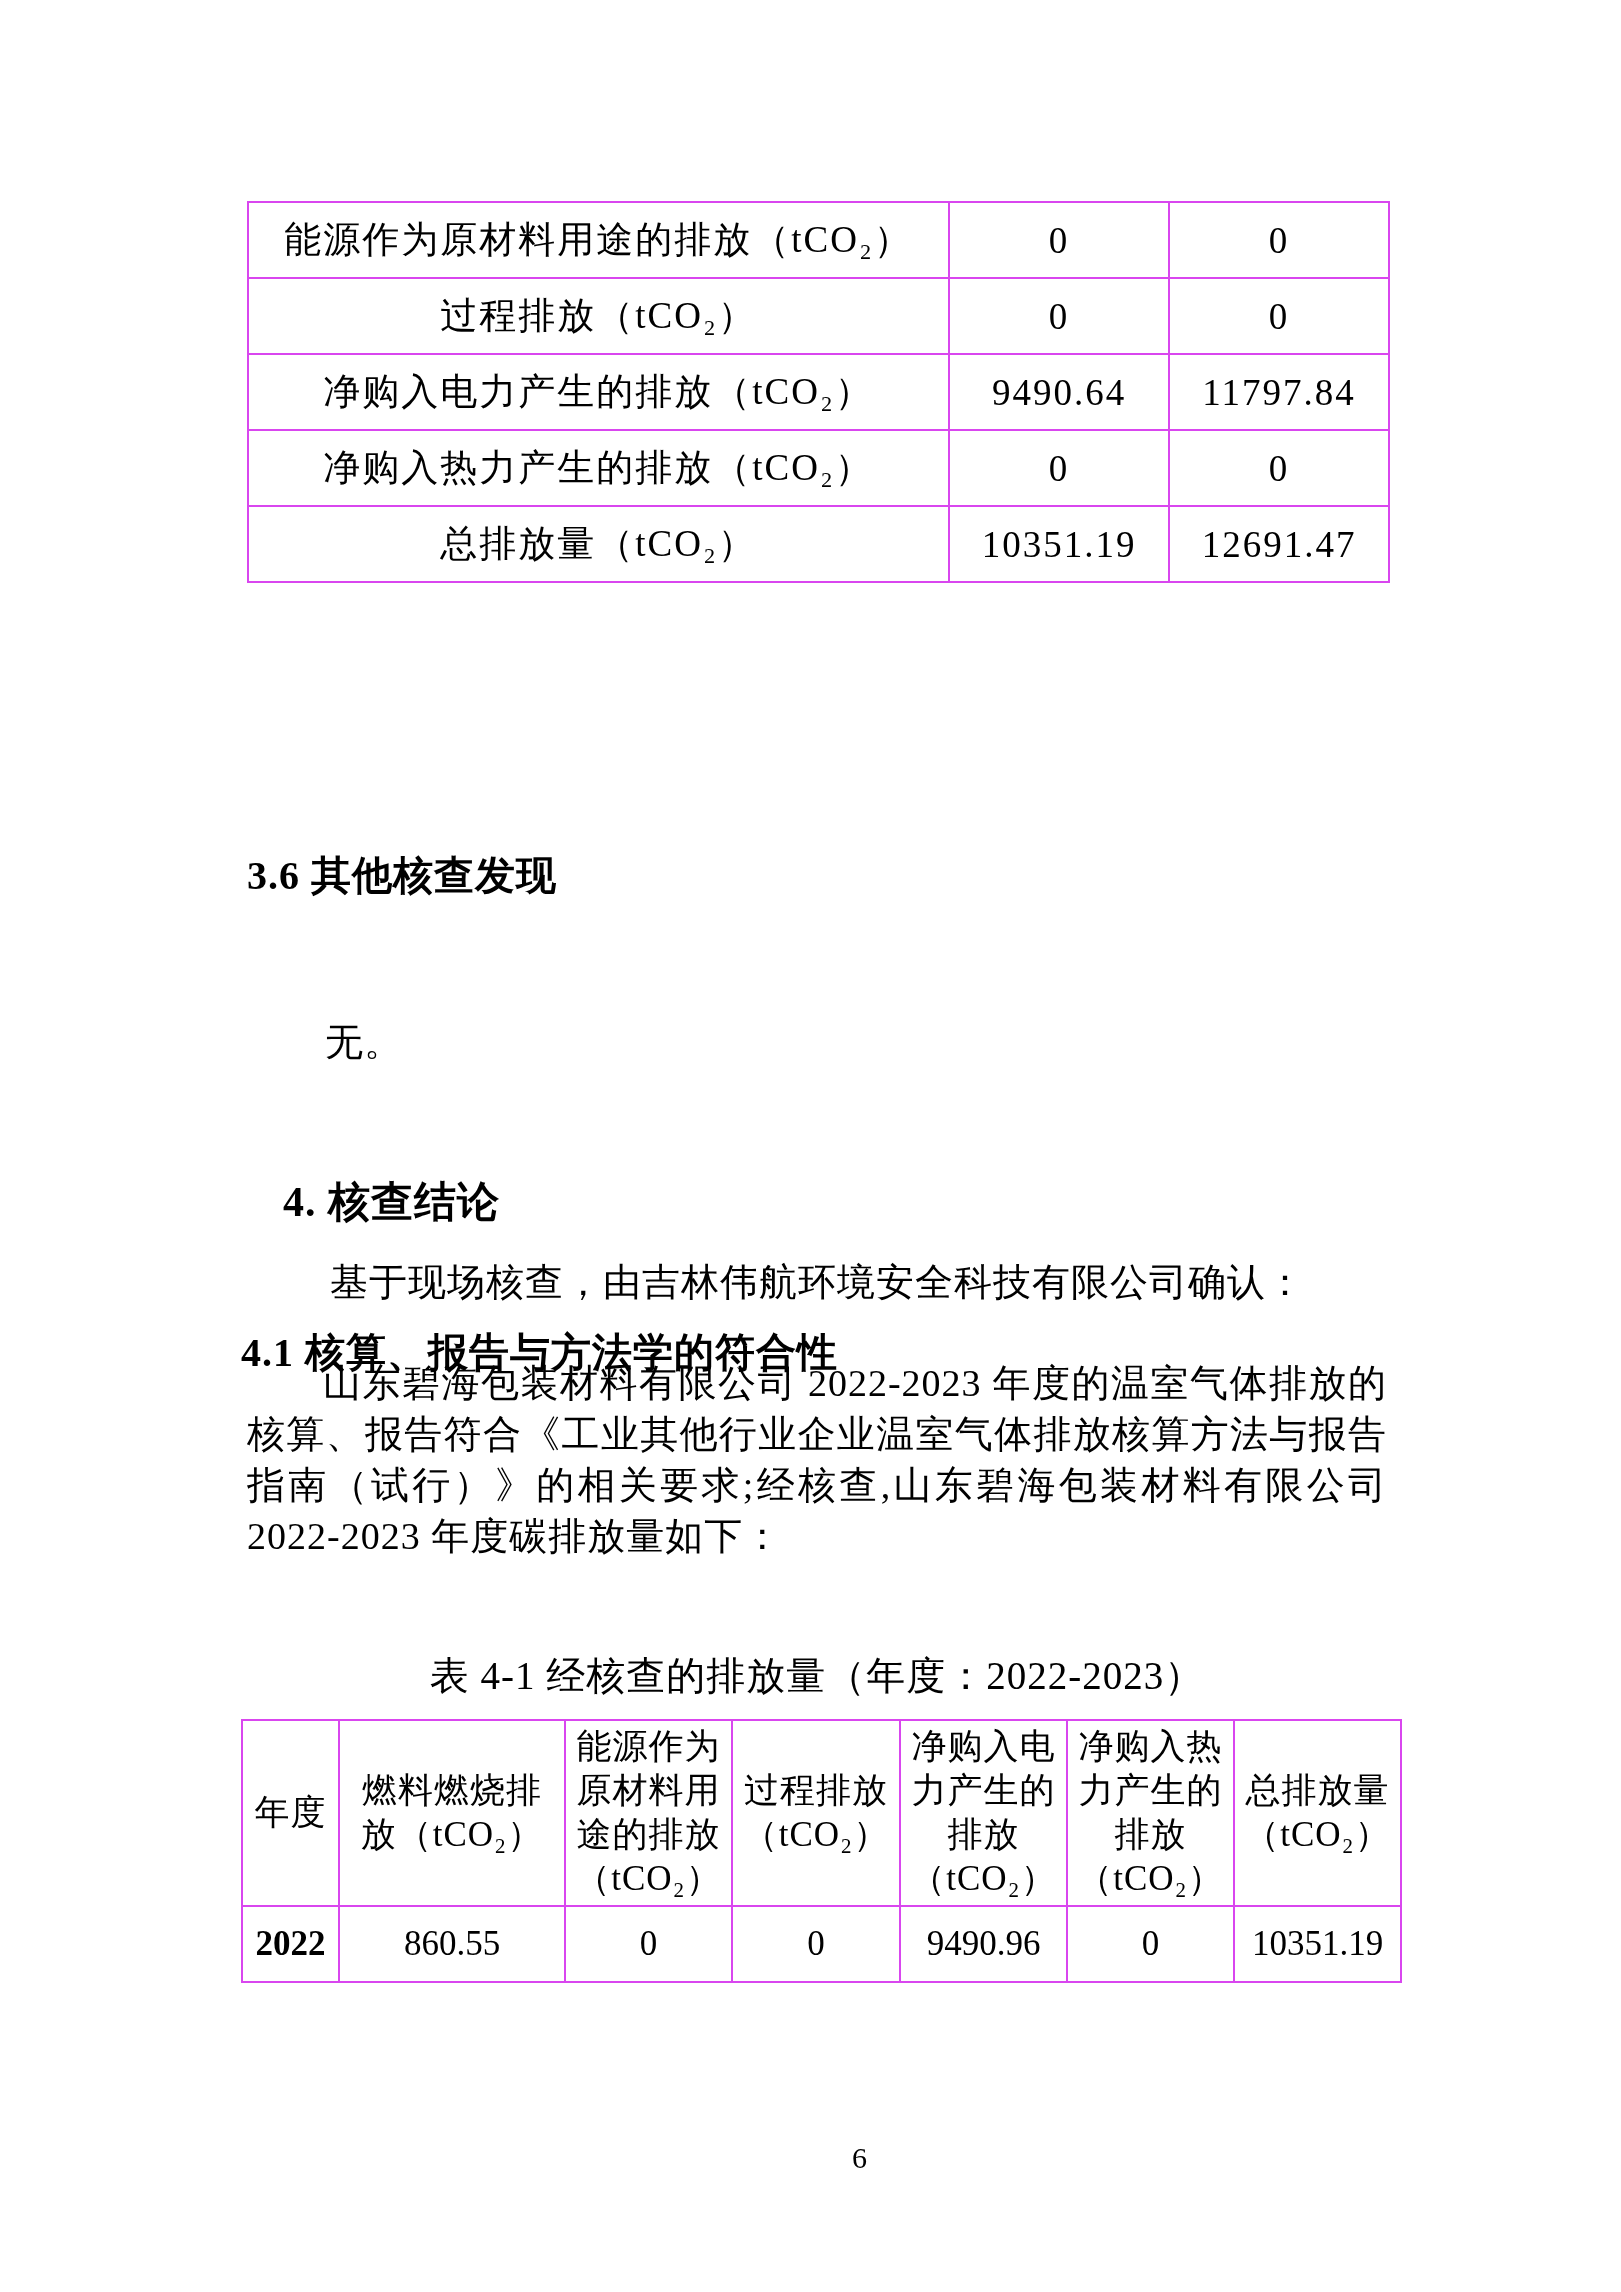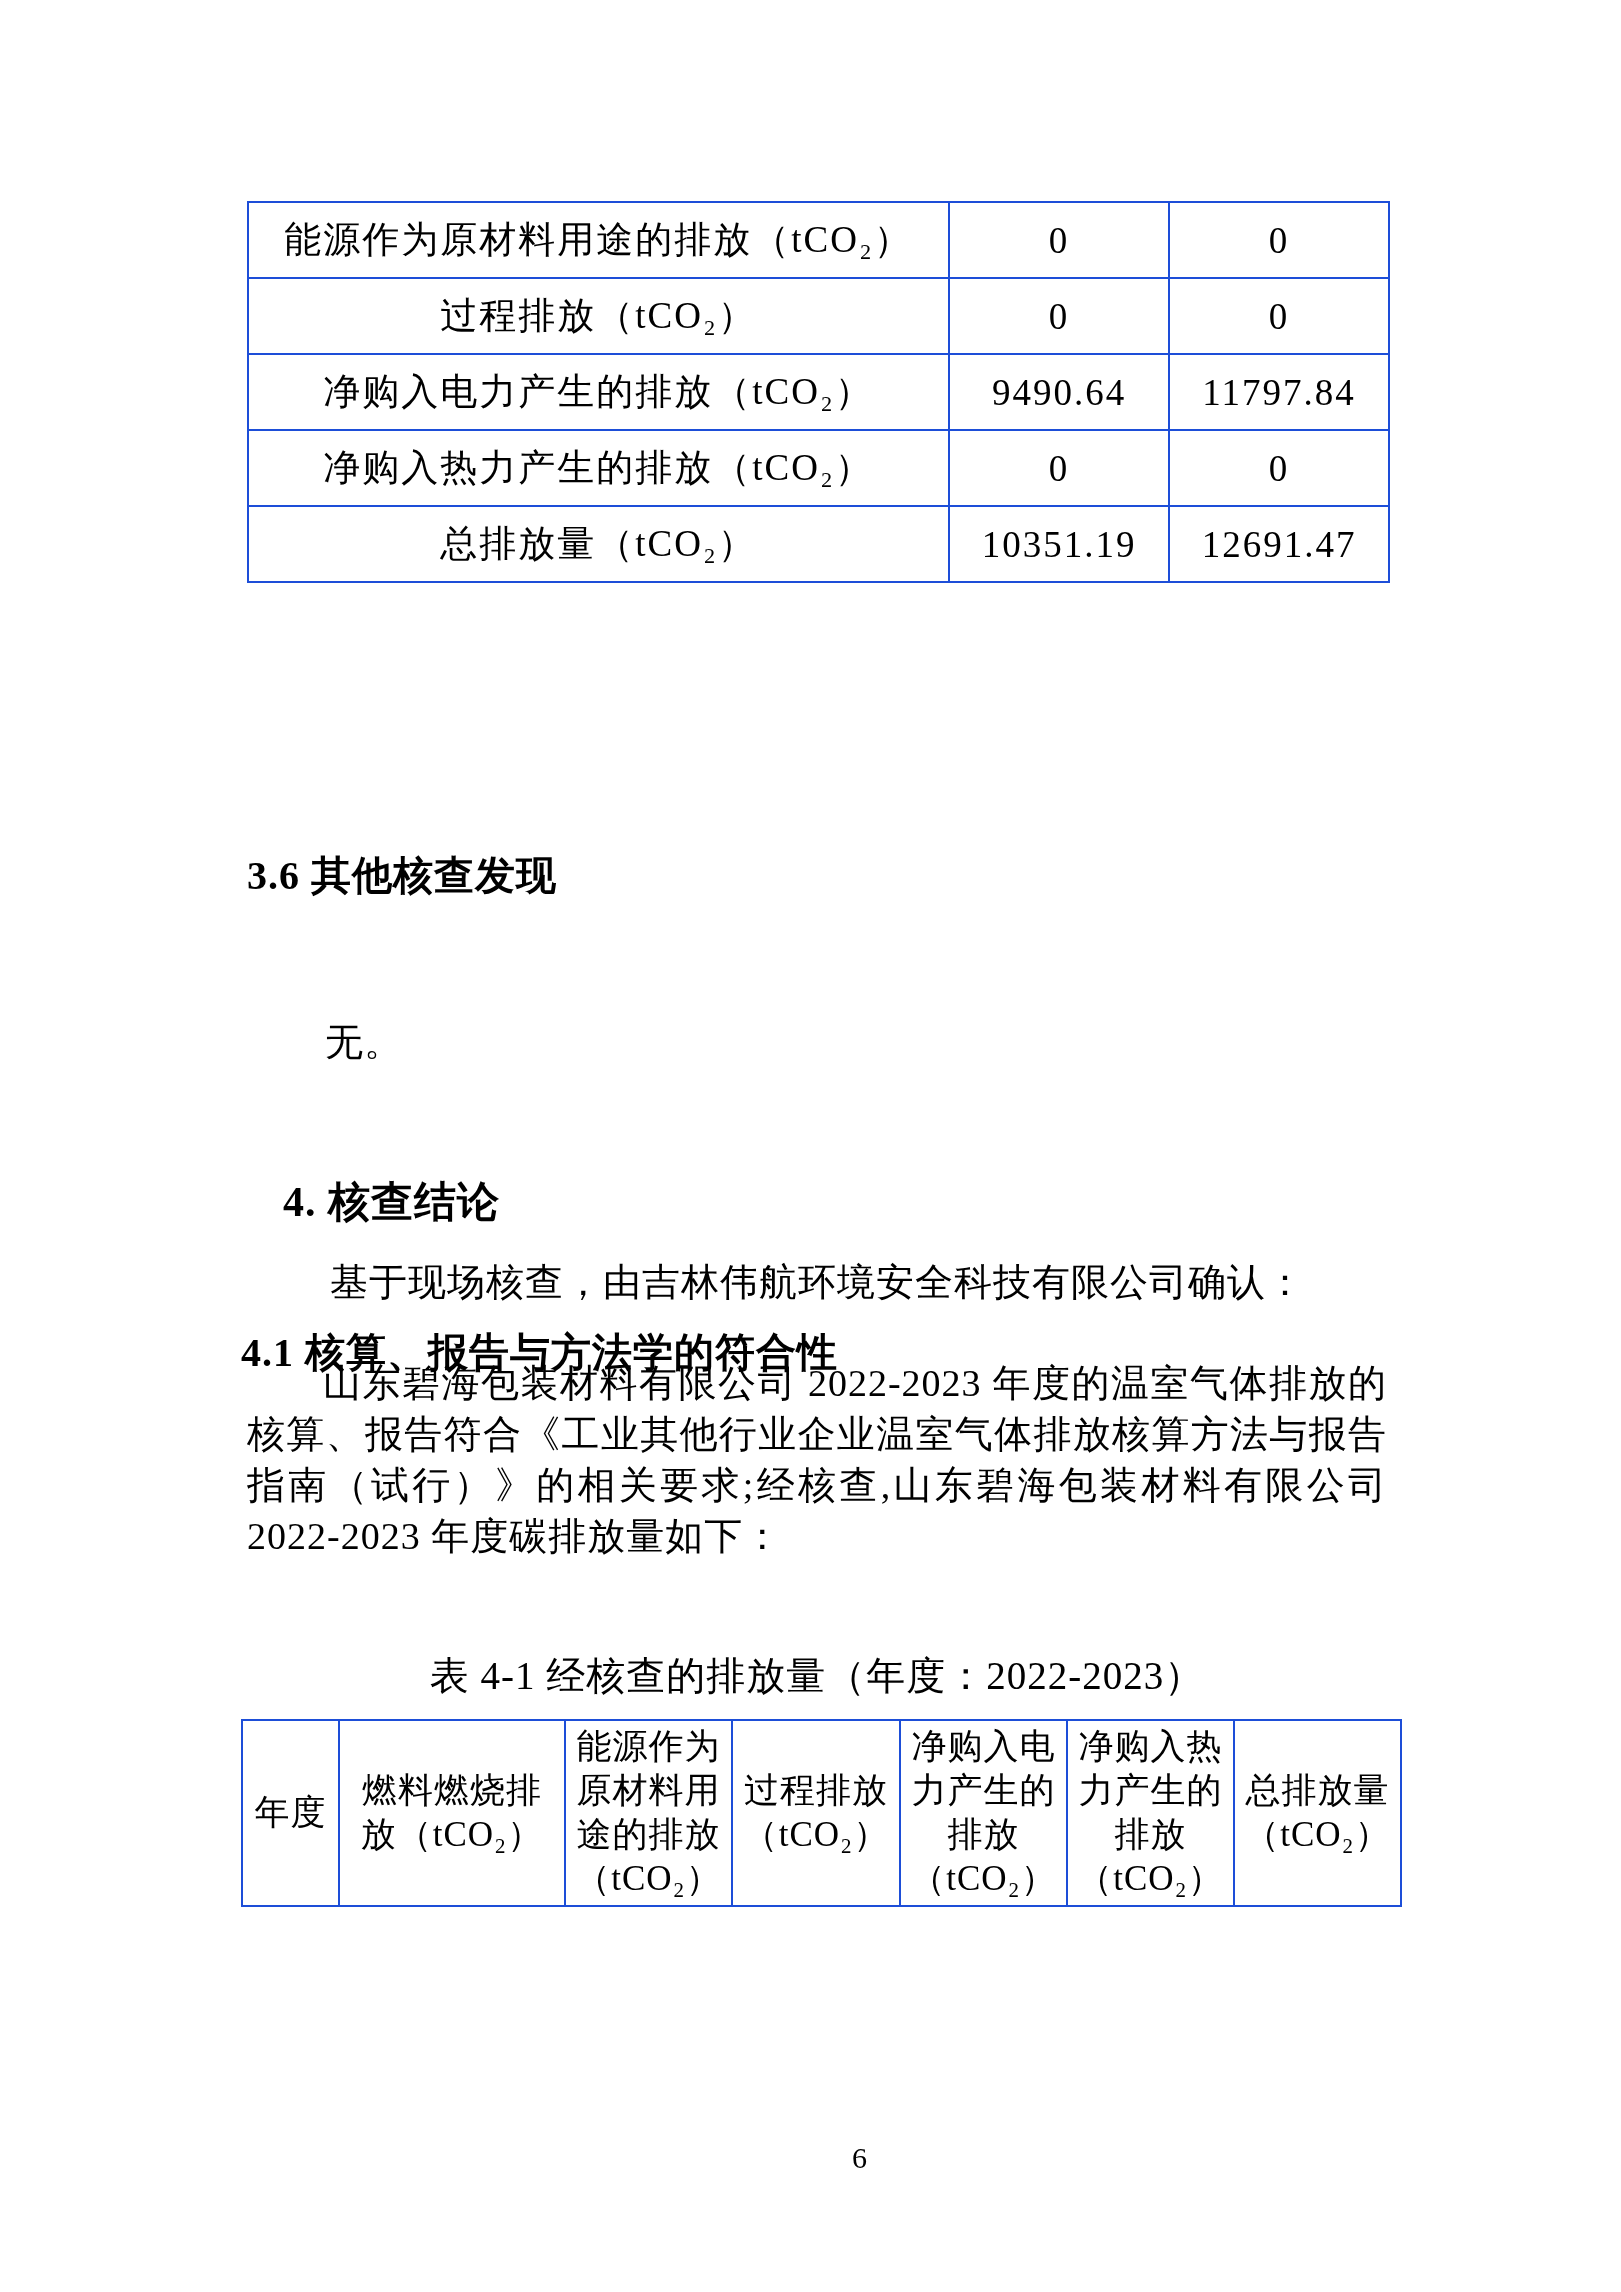--- a/index.html
+++ b/index.html
@@ -9,21 +9,21 @@
     font-family:"Liberation Serif","DejaVu Serif",serif;
     color:#000;
   }
   .abs { position:absolute; }
 
   
   table.doc-table {
     border-collapse:collapse; table-layout:fixed; background:#fff;
   }
   table.doc-table td, table.doc-table th {
-    border:2px solid #1d4ed8; text-align:center; vertical-align:middle;
+    border:2px solid #d946ef; text-align:center; vertical-align:middle;
     font-weight:normal; padding:3.9px 5.9px; overflow:hidden;
   }
   #table-top { left:247px; top:201px; width:1140px; font-size:37px; }
   #table-top td { height:76px; letter-spacing:2px; }
   #table-top tr.tall td { height:104px; }
   #table-top .lbl2 { display:block; letter-spacing:1px; }
 
   
   .h-sec { font-size:40px; font-weight:bold; letter-spacing:1px; white-space:nowrap; }
   .body-text { font-size:38px; letter-spacing:1px; white-space:nowrap; }
@@ -105,17 +105,26 @@
       <th>年度</th>
       <th>燃料燃烧排放（tCO₂）</th>
       <th>能源作为原材料用途的排放（tCO₂）</th>
       <th>过程排放（tCO₂）</th>
       <th>净购入电力产生的排放（tCO₂）</th>
       <th>净购入热力产生的排放（tCO₂）</th>
       <th>总排放量（tCO₂）</th>
     </tr>
   </thead>
   <tbody>
+    <tr>
+      <td class="year">2022</td>
+      <td>860.55</td>
+      <td>0</td>
+      <td>0</td>
+      <td>9490.96</td>
+      <td>0</td>
+      <td>10351.19</td>
+    </tr>
   </tbody>
 </table>
 
 <div class="abs page-num" style="left:0; top:2141px; width:1719px; text-align:center;">6</div>
 
 
 </body></html>

